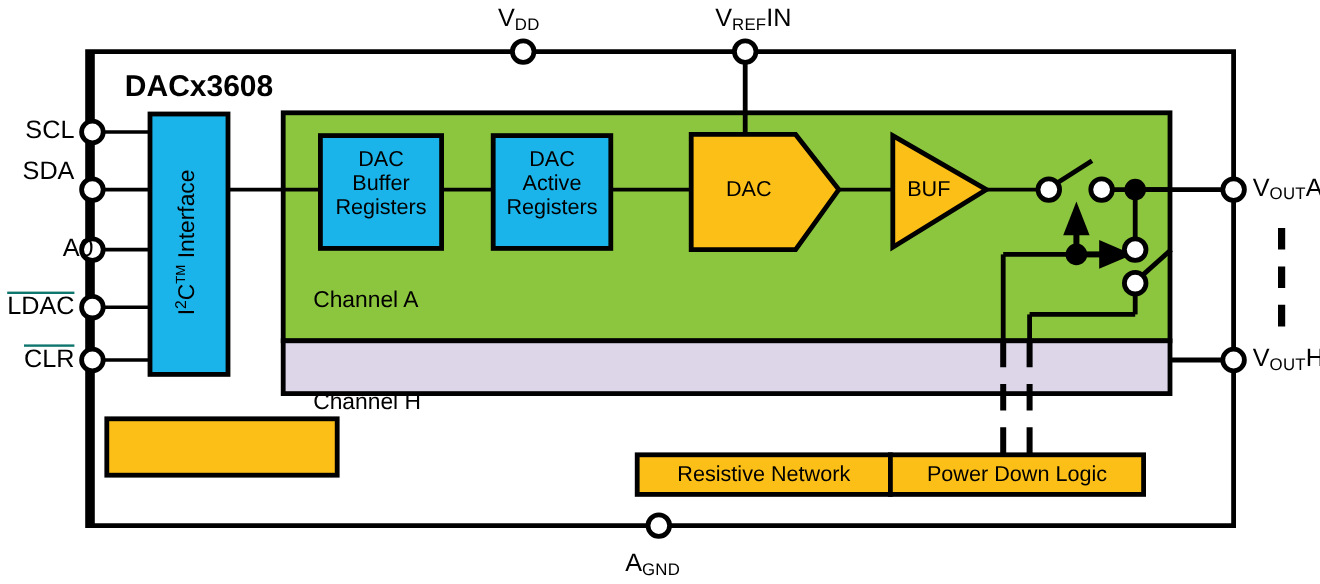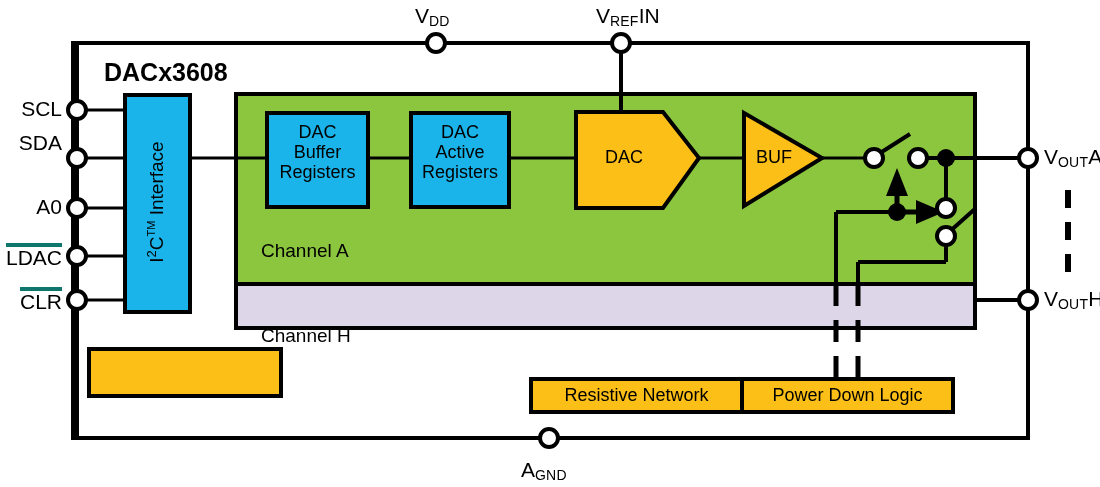--- a/index.html
+++ b/index.html
@@ -3,21 +3,21 @@
 <meta charset="utf-8">
 <style>
   html,body{margin:0;padding:0;background:#ffffff;}
   body{font-family:"Liberation Sans", sans-serif;}
   #root{position:relative;width:1100px;height:487px;background:#fff;overflow:hidden;}
   svg{position:absolute;left:0;top:0;width:1100px;height:487px;}
   .lbl{position:absolute;font-family:"Liberation Sans", sans-serif;color:#000;white-space:nowrap;}
   .pin-label{font-size:21px;text-align:right;}
   .pin-label-r{font-size:21px;text-align:left;}
   .sub{font-size:14px;vertical-align:baseline;position:relative;top:3px;letter-spacing:.2px;}
-  .ovl{border-top:4px solid #0f766e;display:inline-block;line-height:1.05;padding-top:0px;}
+  .ovl{border-top:2px solid #0f766e;display:inline-block;line-height:1.05;padding-top:0px;}
   .blocktext{font-size:18px;color:#000;text-align:center;line-height:1.12;}
   .title{font-size:25px;font-weight:bold;}
   .chlabel{font-size:19px;}
   .vert{transform:rotate(-90deg);transform-origin:center center;font-size:19px;white-space:nowrap;}
   .sup{font-size:13px;position:relative;top:-7px;}
   .tm{font-size:11px;position:relative;top:-8px;}
 </style>
 </head>
 <body>
 
@@ -108,21 +108,21 @@
   </svg>
 
   <div class="lbl title" style="left:104px;top:58px;">DACx3608</div>
 
   <div class="lbl pin-label" style="left:0px;top:97px;width:62px;">
     <span>SCL</span>
   </div>
   <div class="lbl pin-label" style="left:0px;top:131px;width:62px;">
     <span>SDA</span>
   </div>
-  <div class="lbl pin-label" style="left:0px;top:195px;width:62px;">
+  <div class="lbl pin-label" style="left:0px;top:195px;width:62px;padding-left:16px;">
     <span>A0</span>
   </div>
   <div class="lbl pin-label" style="left:0px;top:243px;width:62px;">
     <span class="ovl">LDAC</span>
   </div>
   <div class="lbl pin-label" style="left:0px;top:287px;width:62px;">
     <span class="ovl">CLR</span>
   </div>
 
   <div class="lbl pin-label-r" style="left:415px;top:4px;">

